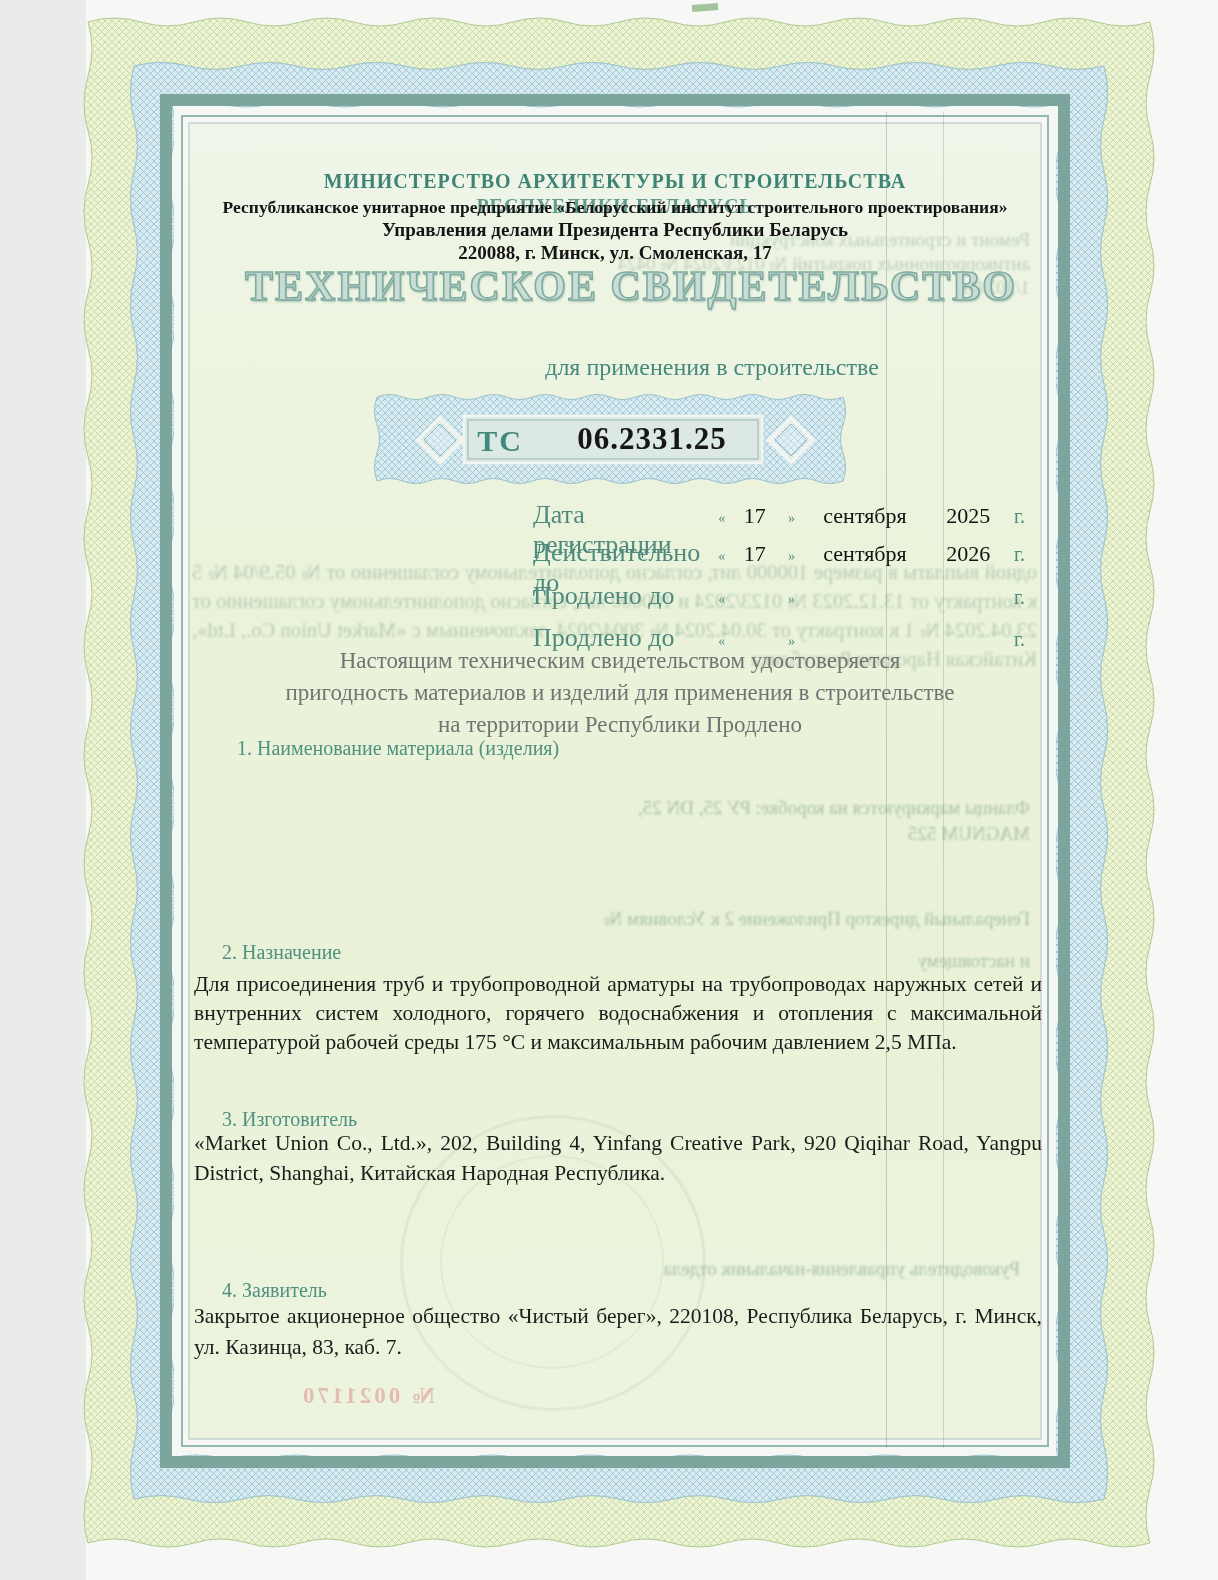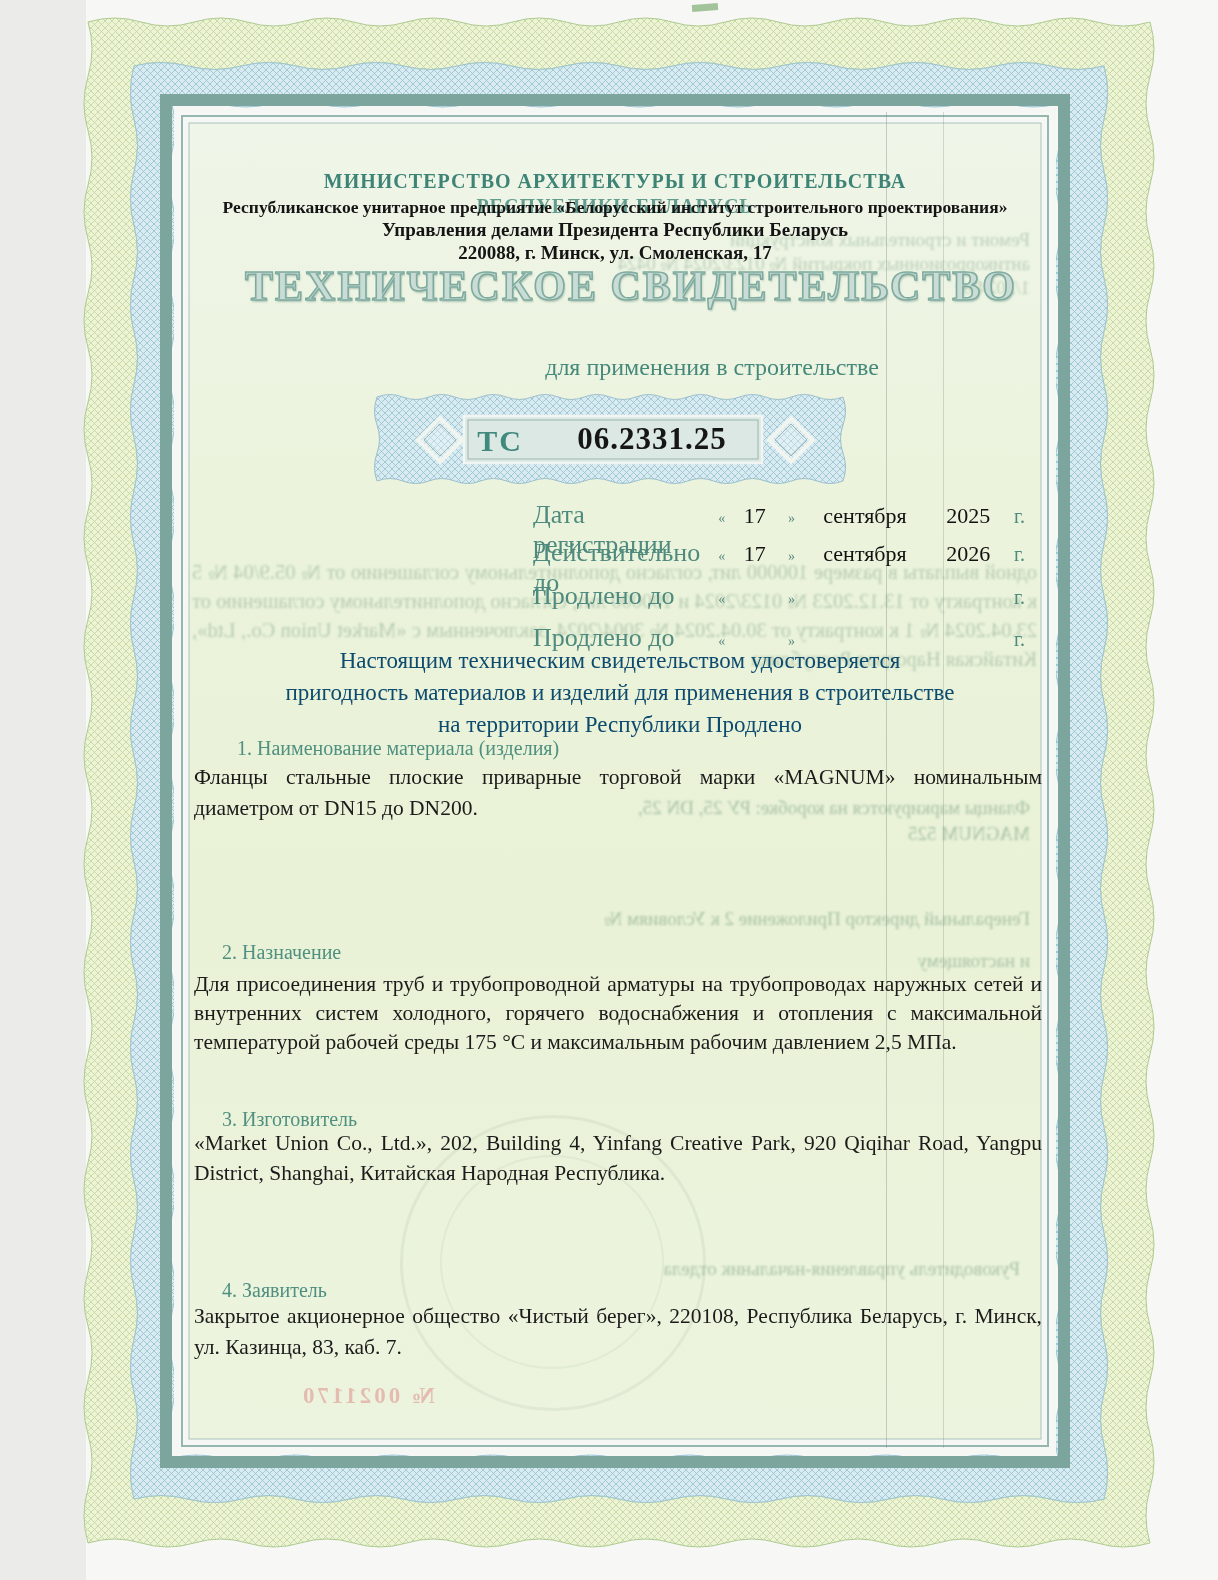--- a/index.html
+++ b/index.html
@@ -31,21 +31,21 @@
   .dates{left:533px;top:500px;width:492px;height:170px;}
   .drow{position:absolute;left:0;width:492px;display:flex;align-items:baseline;}
   .dlabel{width:178px;color:#4e8a7d;font-size:26px;}
   .dq{width:24px;text-align:center;color:#5d8c81;font-size:14px;}
   .dday{width:42px;text-align:center;color:#111;font-size:22px;}
   .dq2{width:32px;text-align:center;color:#5d8c81;font-size:14px;}
   .dmonth{width:116px;text-align:center;color:#111;font-size:22px;}
   .dyear{width:92px;text-align:center;color:#111;font-size:22px;}
   .dsuffix{flex:1;text-align:right;color:#4e8a7d;font-size:20px;}
   
-  .statement{left:200px;top:645px;width:840px;text-align:center;color:#0c4a6e;font-size:23px;
+  .statement{left:200px;top:645px;width:840px;text-align:center;color:#737373;font-size:23px;
              line-height:32px;}
   .sec-h{color:#4f9080;font-size:20px;}
   .sec-b{color:#1b1b1b;font-size:21.5px;text-align:justify;}
   .h1{left:222px;top:737px;margin-left:15px;} .b1{left:194px;top:762px;width:848px;line-height:31px;}
   .h2{left:222px;top:941px;} .b2{left:194px;top:970px;width:848px;line-height:29px;}
   .h3{left:222px;top:1108px;} .b3{left:194px;top:1128px;width:848px;line-height:30px;}
   .h4{left:222px;top:1279px;} .b4{left:194px;top:1301px;width:848px;line-height:31px;}
   
   .ghost{position:absolute;transform:scaleX(-1);filter:blur(1.2px);color:rgba(106,148,118,.5);
          pointer-events:none;}
@@ -176,21 +176,20 @@
     </div>
   </div>
 
   <div class="abs statement">
     <div>Настоящим техническим свидетельством удостоверяется</div>
     <div>пригодность материалов и изделий для применения в строительстве</div>
     <div>на территории Республики Продлено</div>
   </div>
 
   <div class="abs sec-h h1">1. Наименование материала (изделия)</div>
-  <div class="abs sec-b b1">Фланцы стальные плоские приварные торговой марки «MAGNUM» номинальным диаметром от DN15 до DN200.</div>
 
   <div class="abs sec-h h2">2. Назначение</div>
   <div class="abs sec-b b2">Для присоединения труб и трубопроводной арматуры на трубопроводах наружных сетей и внутренних систем холодного, горячего водоснабжения и отопления с максимальной температурой рабочей среды 175 °С и максимальным рабочим давлением 2,5 МПа.</div>
 
   <div class="abs sec-h h3">3. Изготовитель</div>
   <div class="abs sec-b b3">«Market Union Co., Ltd.», 202,  Building 4, Yinfang Creative Park, 920 Qiqihar Road, Yangpu District, Shanghai, Китайская Народная Республика.</div>
 
   <div class="abs sec-h h4">4. Заявитель</div>
   <div class="abs sec-b b4">Закрытое акционерное общество «Чистый берег», 220108, Республика Беларусь, г. Минск, ул. Казинца, 83, каб. 7.</div>
 

